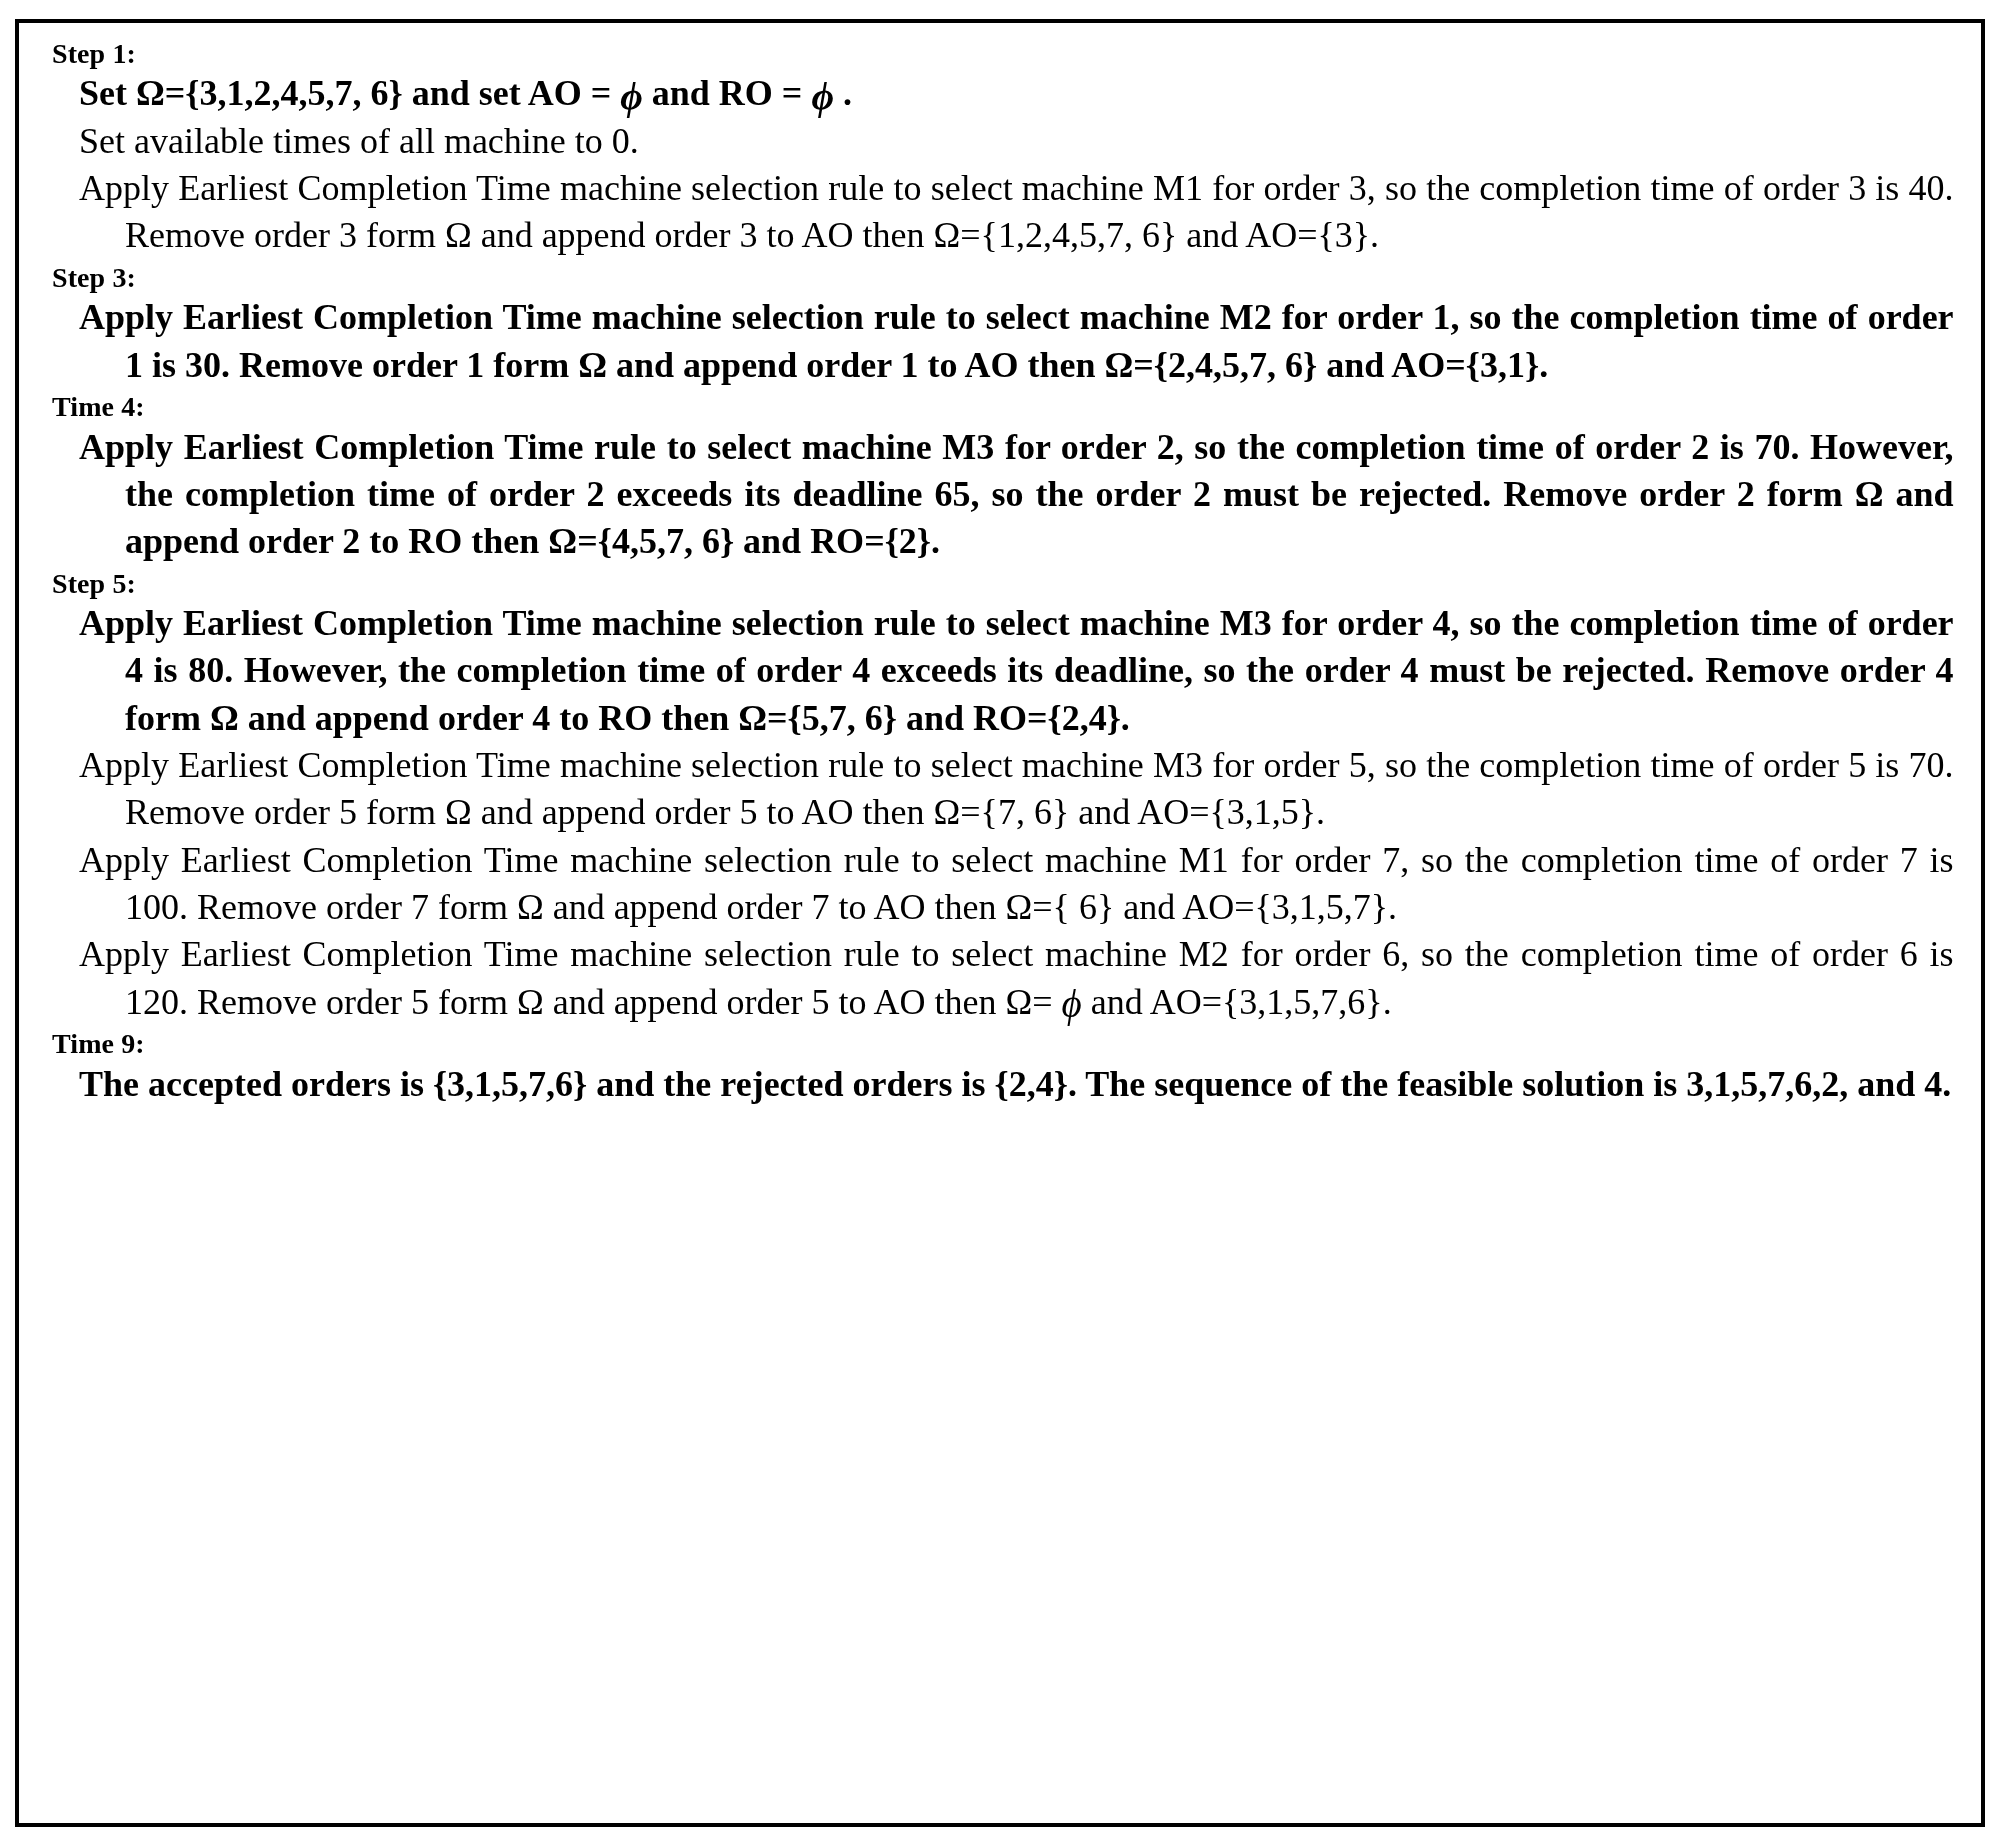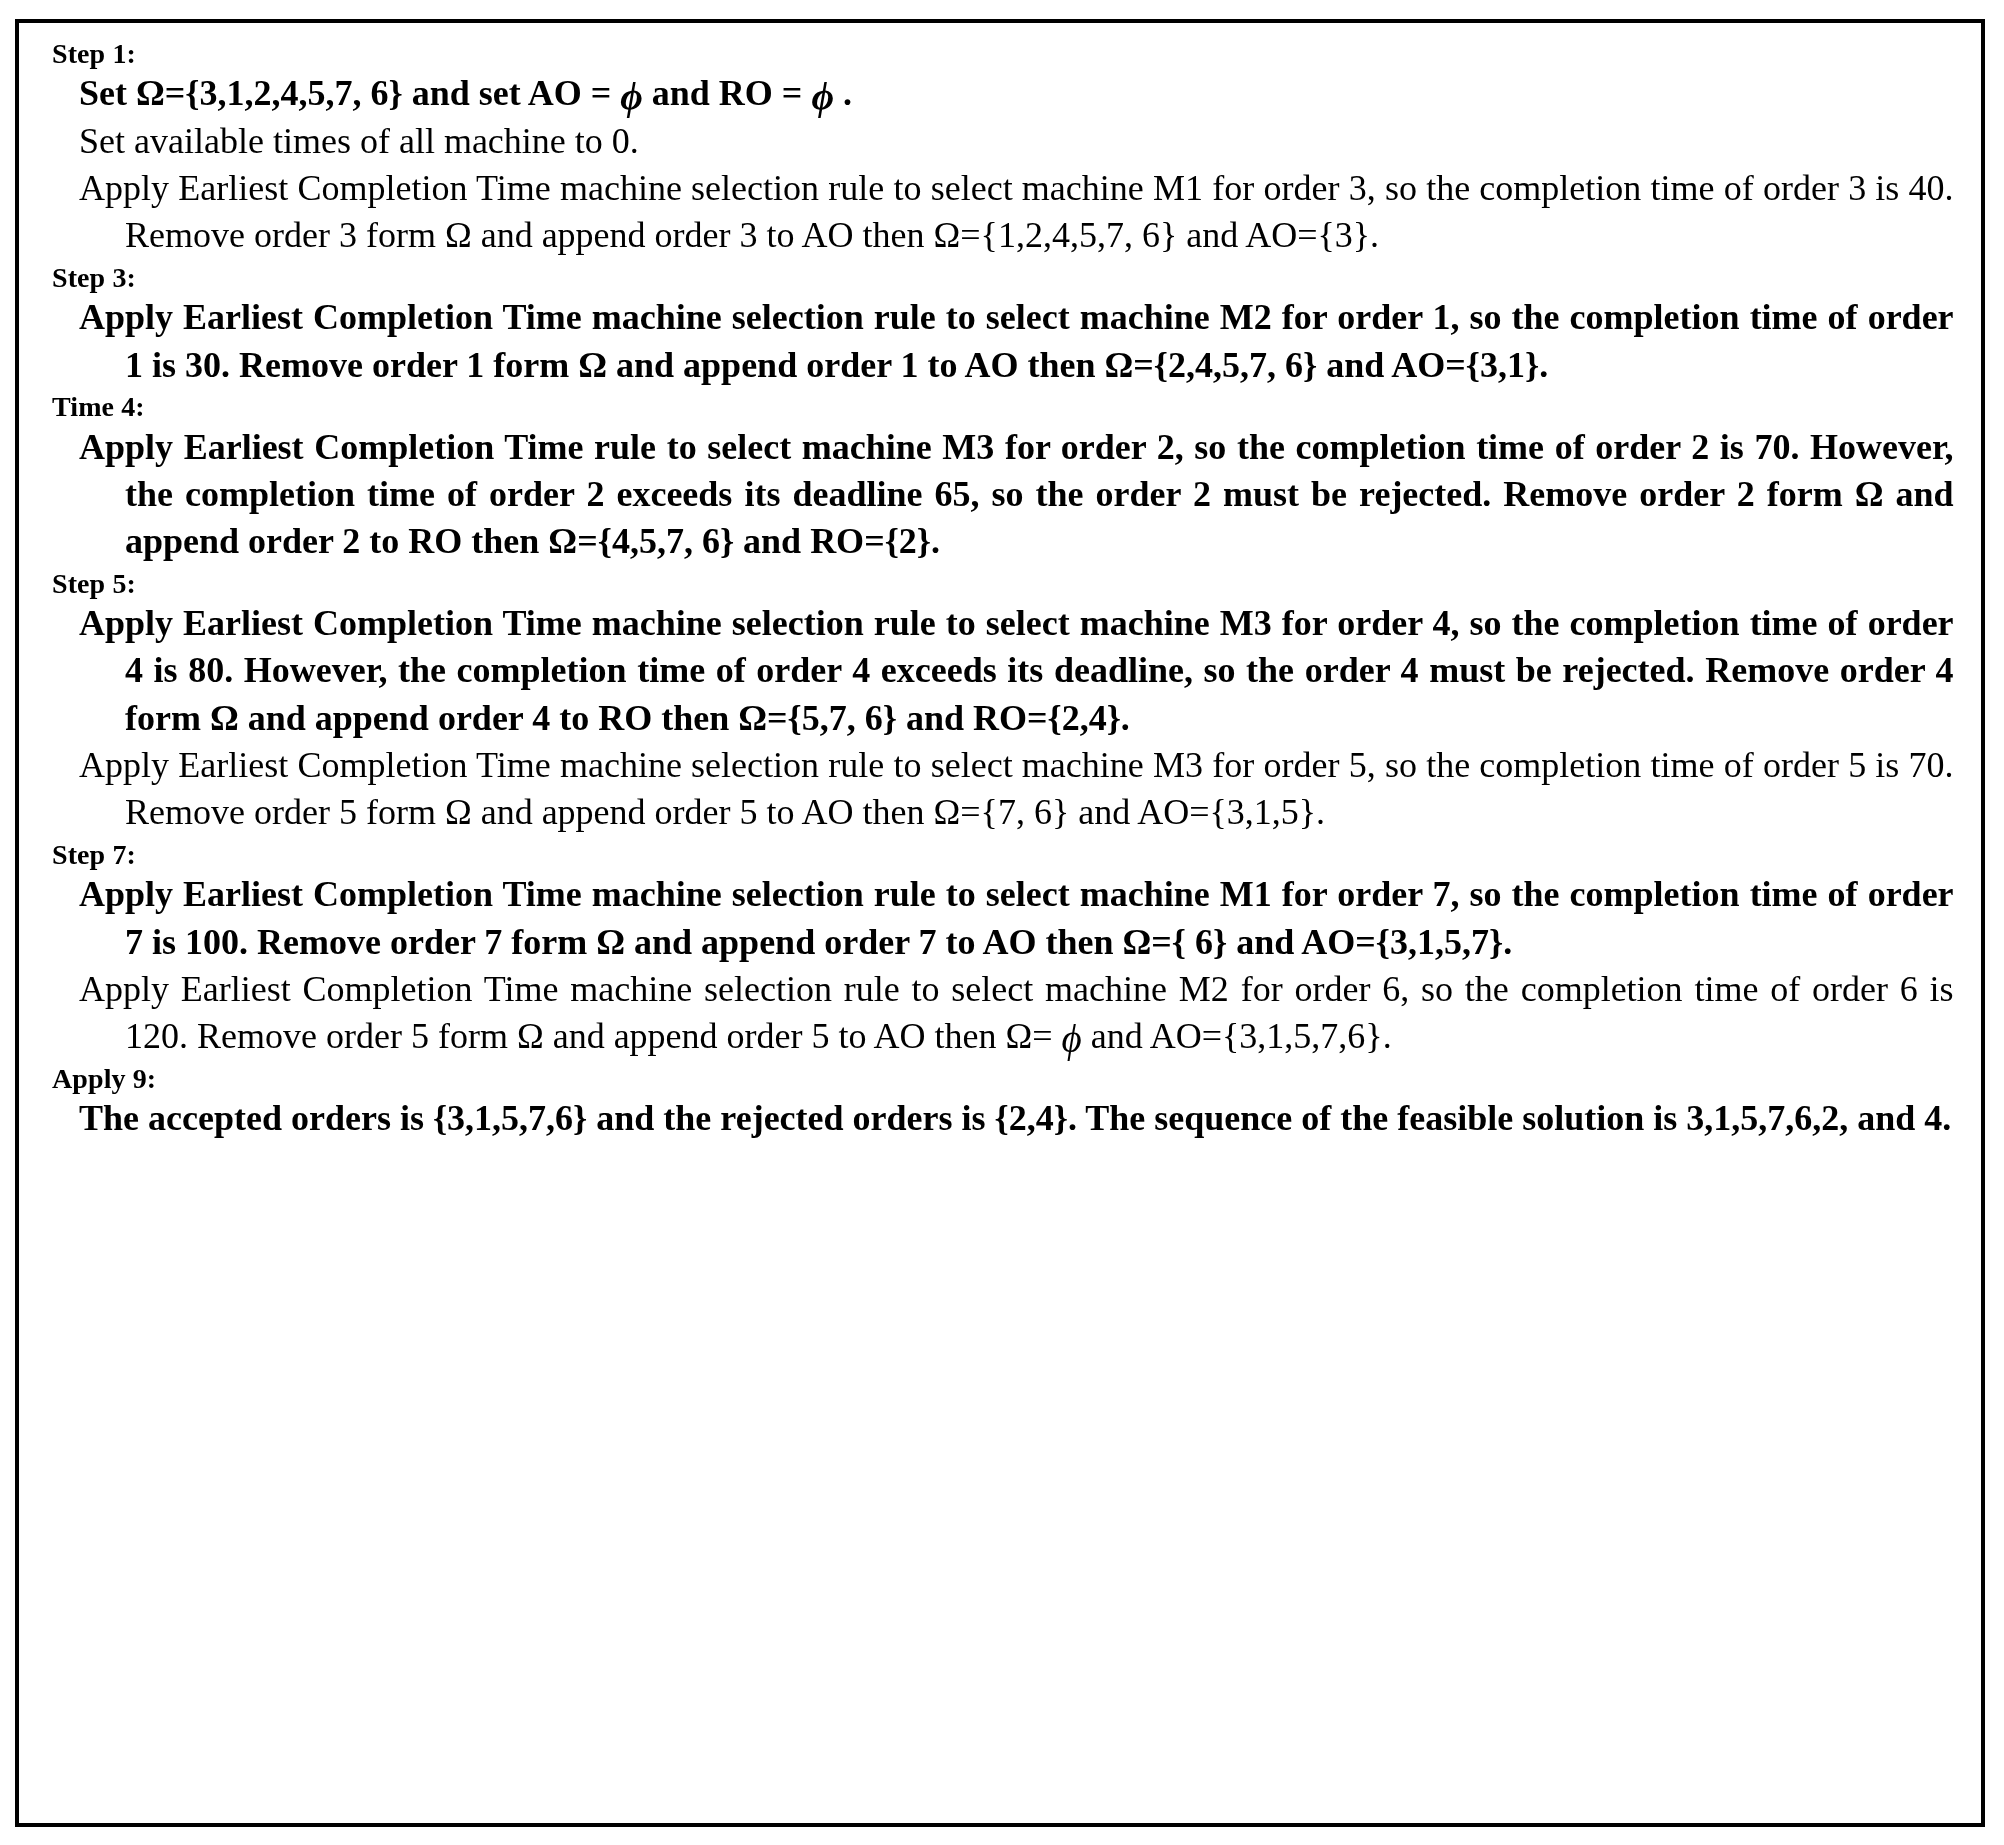--- a/index.html
+++ b/index.html
@@ -96,28 +96,27 @@
     <div class="step-block">
       <div class="step-label">Step 5:</div>
       <div class="step-body">Apply Earliest Completion Time machine selection rule to select machine M3 for order 4, so the completion time of order 4 is 80. However, the completion time of order 4 exceeds its deadline, so the order 4 must be rejected. Remove order 4 form Ω and append order 4 to RO then Ω={5,7, 6} and RO={2,4}.</div>
     </div>
 
     <div class="step-block">
       <div class="step-body">Apply Earliest Completion Time machine selection rule to select machine M3 for order 5, so the completion time of order 5 is 70. Remove order 5 form Ω and append order 5 to AO then Ω={7, 6} and AO={3,1,5}.</div>
     </div>
 
     <div class="step-block">
-      <div class="step-label">Step 7:</div>
       <div class="step-body">Apply Earliest Completion Time machine selection rule to select machine M1 for order 7, so the completion time of order 7 is 100. Remove order 7 form Ω and append order 7 to AO then Ω={ 6} and AO={3,1,5,7}.</div>
     </div>
 
     <div class="step-block">
       <div class="step-body">Apply Earliest Completion Time machine selection rule to select machine M2 for order 6, so the completion time of order 6 is 120. Remove order 5 form Ω and append order 5 to AO then Ω= <span class="phi">ϕ</span> and AO={3,1,5,7,6}.</div>
     </div>
 
     <div class="step-block">
-      <div class="step-label">Apply 9:</div>
+      <div class="step-label">Time 9:</div>
       <div class="step-body">The accepted orders is {3,1,5,7,6} and the rejected orders is {2,4}. The sequence of the feasible solution is 3,1,5,7,6,2, and 4.</div>
     </div>
 
   </div>
 </div>
 
 
 </body></html>

